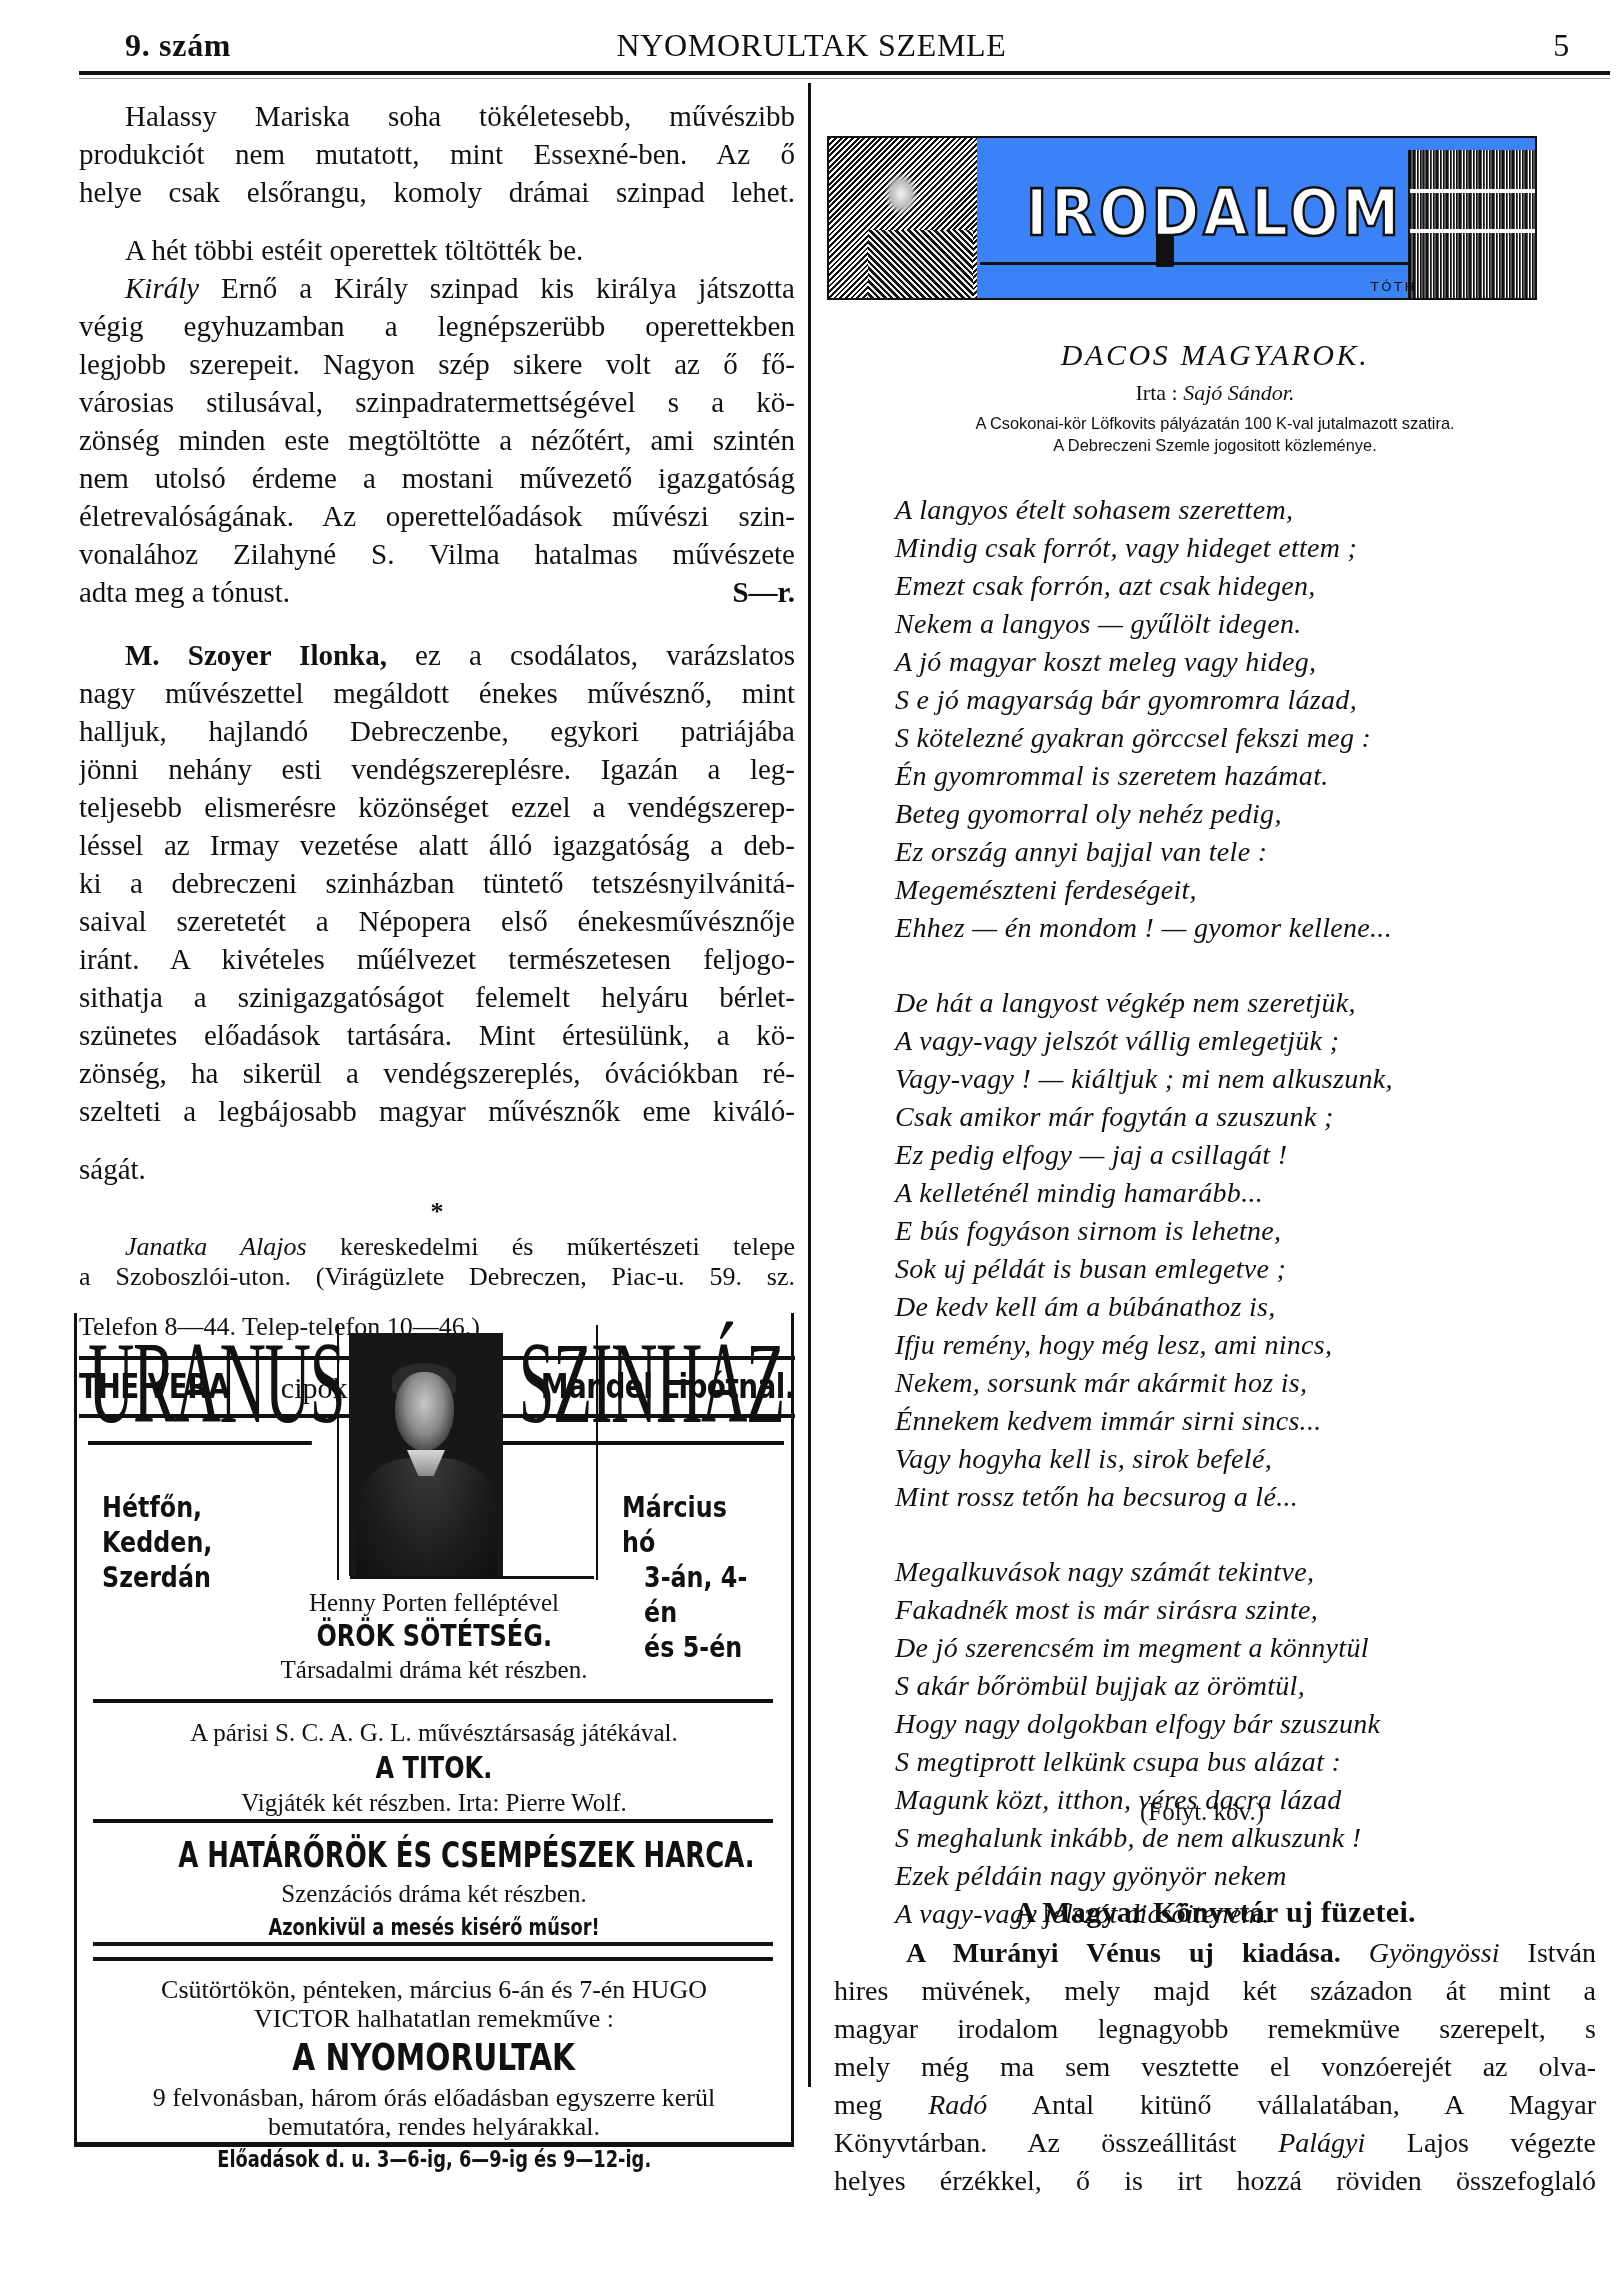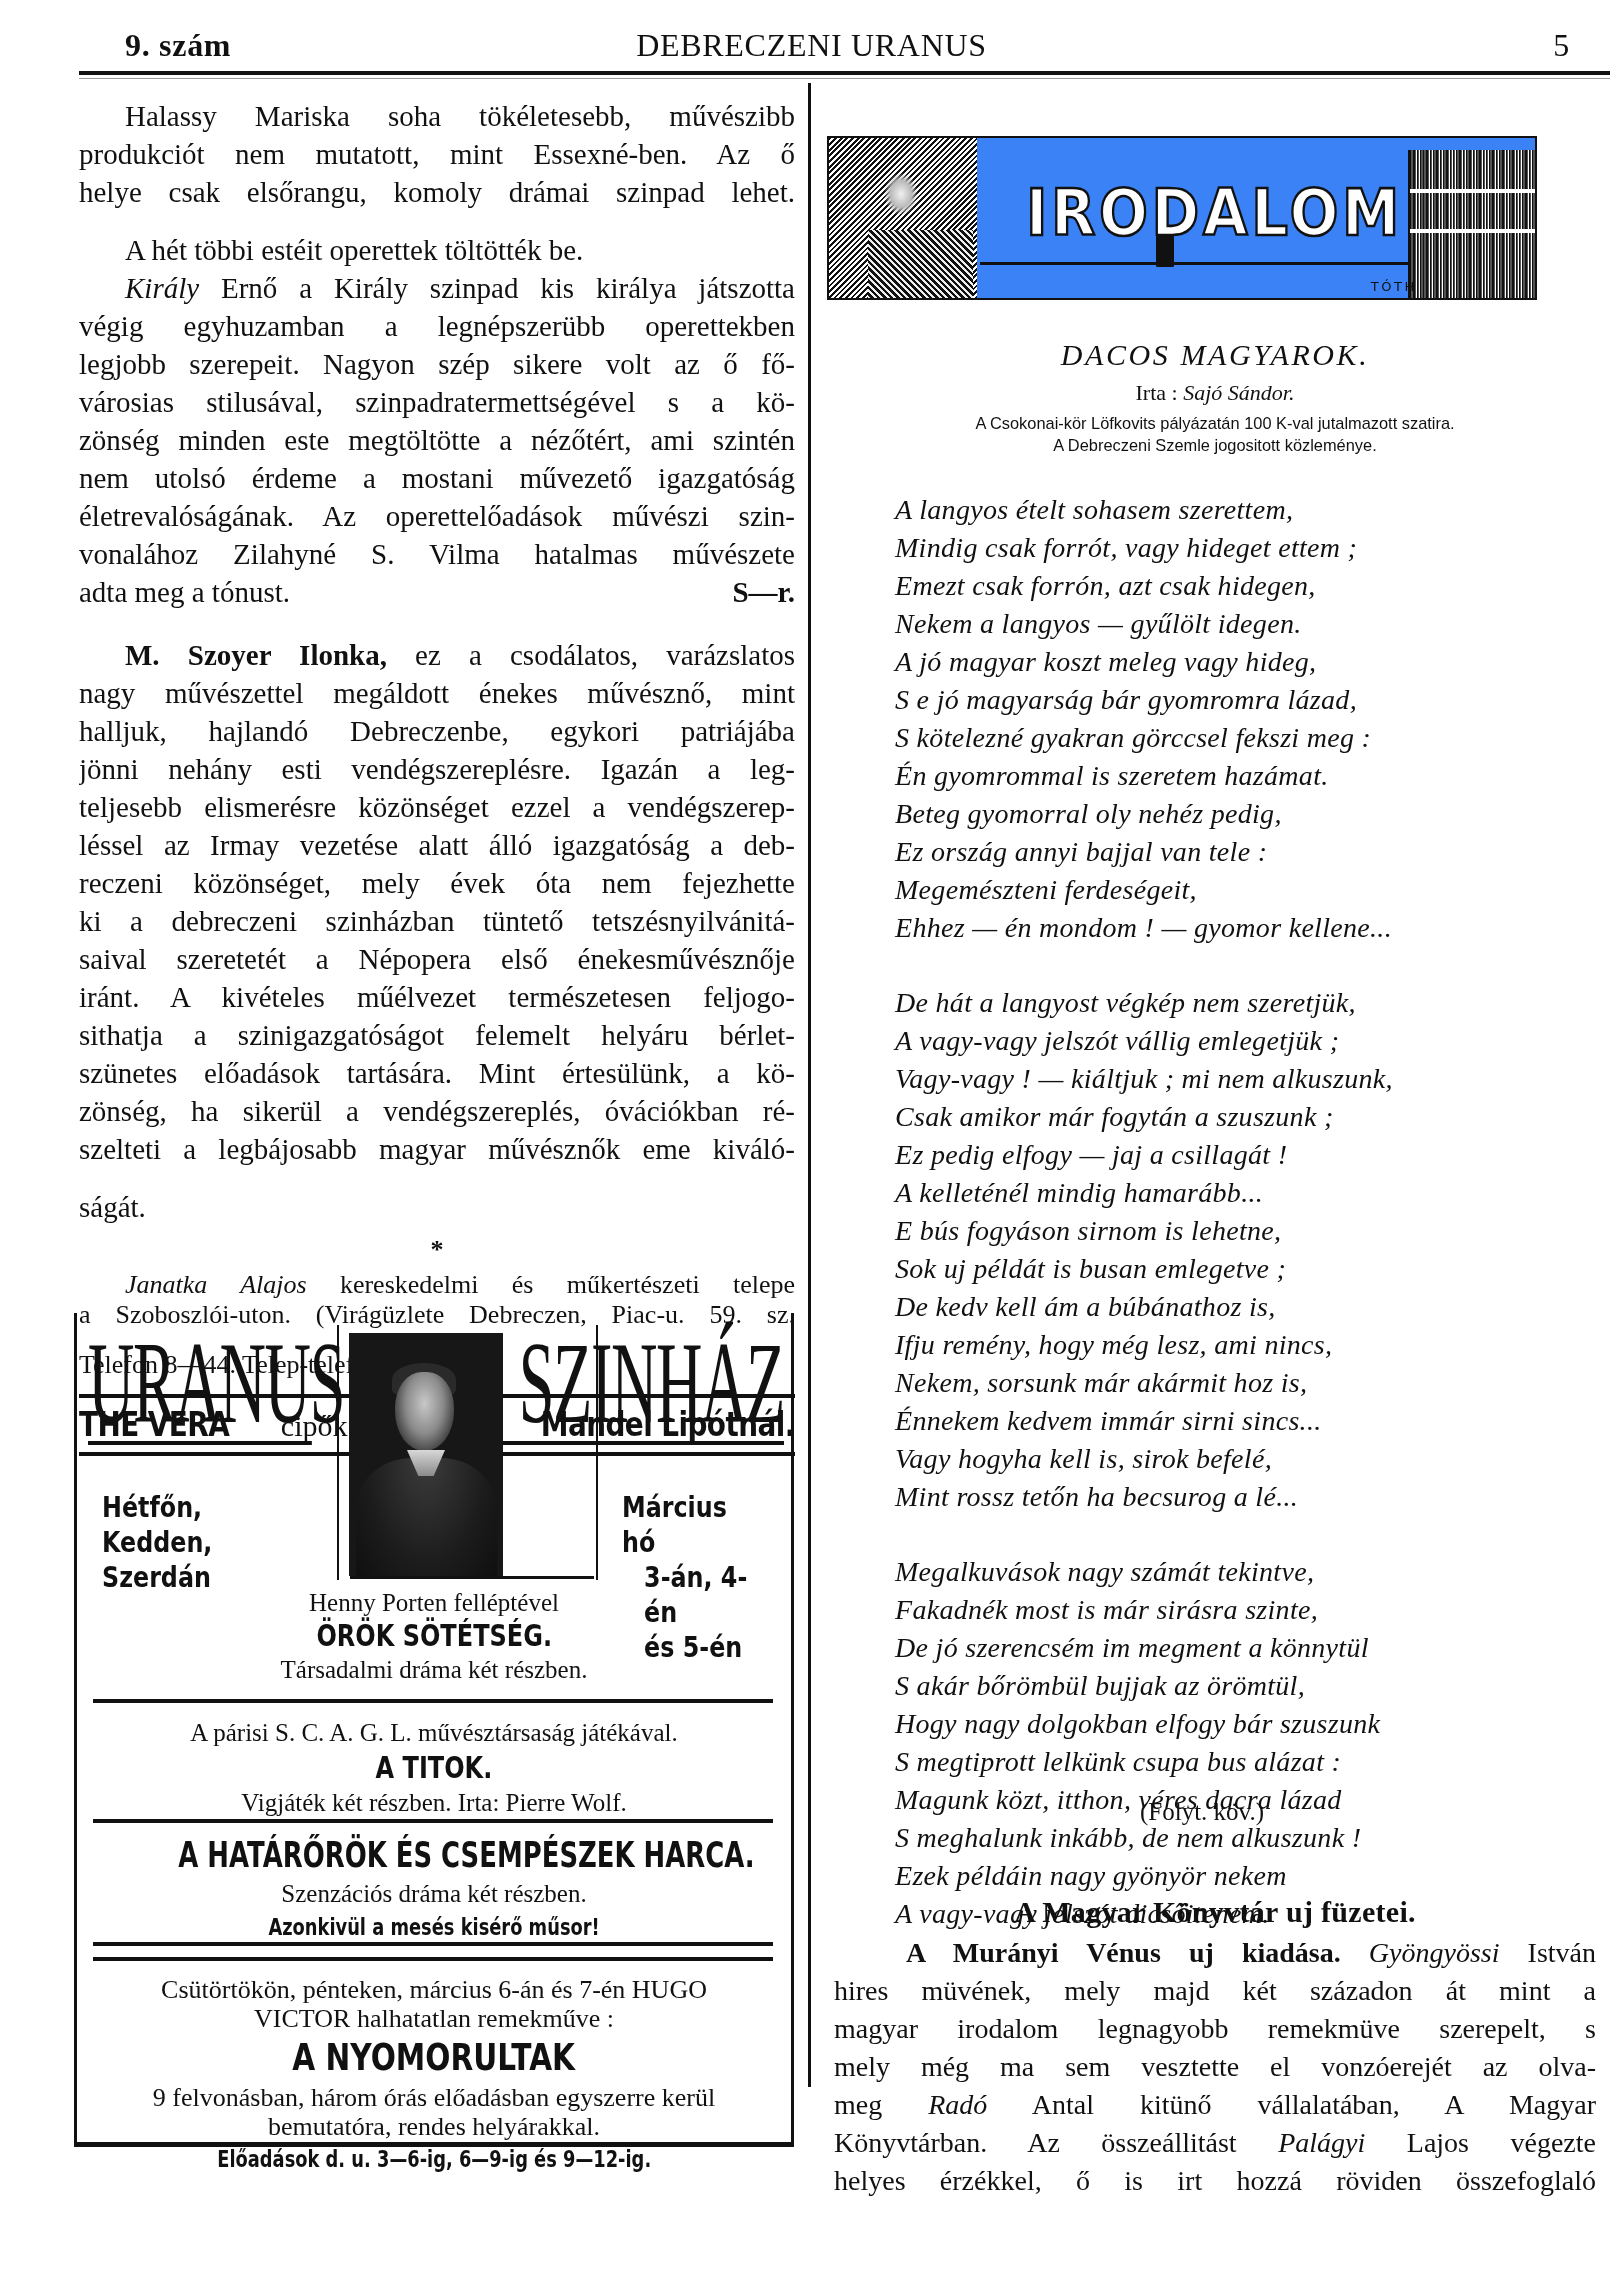--- a/index.html
+++ b/index.html
@@ -82,21 +82,21 @@
   .rtext { left:834px; top:1934px; width:762px; font-size:28px; line-height:38px; }
   .rtext .line { display:block; text-align:justify; text-align-last:justify; white-space:nowrap; }
   .rtext .first { padding-left:72px; }
   .rtext b { font-weight:bold; }
   .rtext i { font-style:italic; }
 </style>
 </head>
 <body>
 
 <div class="abs hdr hdr-left">9. szám</div>
-<div class="abs hdr hdr-center">DEBRECZENI URANUS</div>
+<div class="abs hdr hdr-center">NYOMORULTAK SZEMLE</div>
 <div class="abs hdr hdr-right">5</div>
 <div class="abs hdr-rule"></div>
 <div class="abs hdr-rule2"></div>
 <div class="abs col-divider"></div>
 
 <div class="abs lcol">
   <div>
     <span class="line indent">Halassy Mariska soha tökéletesebb, művészibb</span>
     <span class="line">produkciót nem mutatott, mint Essexné-ben. Az ő</span>
     <span class="line">helye csak elsőrangu, komoly drámai szinpad lehet.</span>
@@ -115,21 +115,20 @@
     </div>
   </div>
   <div class="gap"></div>
   <div>
     <span class="line indent"><b class="bold">M. Szoyer Ilonka,</b><span> ez a csodálatos, varázslatos</span></span>
     <span class="line">nagy művészettel megáldott énekes művésznő, mint</span>
     <span class="line">halljuk, hajlandó Debreczenbe, egykori patriájába</span>
     <span class="line">jönni nehány esti vendégszereplésre. Igazán a leg-</span>
     <span class="line">teljesebb elismerésre közönséget ezzel a vendégszerep-</span>
     <span class="line">léssel az Irmay vezetése alatt álló igazgatóság a deb-</span>
-    <span class="line">reczeni közönséget, mely évek óta nem fejezhette</span>
     <span class="line">ki a debreczeni szinházban tüntető tetszésnyilvánitá-</span>
     <span class="line">saival szeretetét a Népopera első énekesművésznője</span>
     <span class="line">iránt. A kivételes műélvezet természetesen feljogo-</span>
     <span class="line">sithatja a szinigazgatóságot felemelt helyáru bérlet-</span>
     <span class="line">szünetes előadások tartására. Mint értesülünk, a kö-</span>
     <span class="line">zönség, ha sikerül a vendégszereplés, óvációkban ré-</span>
     <span class="line">szelteti a legbájosabb magyar művésznők eme kiváló-</span>
     <span class="line last">ságát.</span>
   </div>
   <div class="star">*</div>

